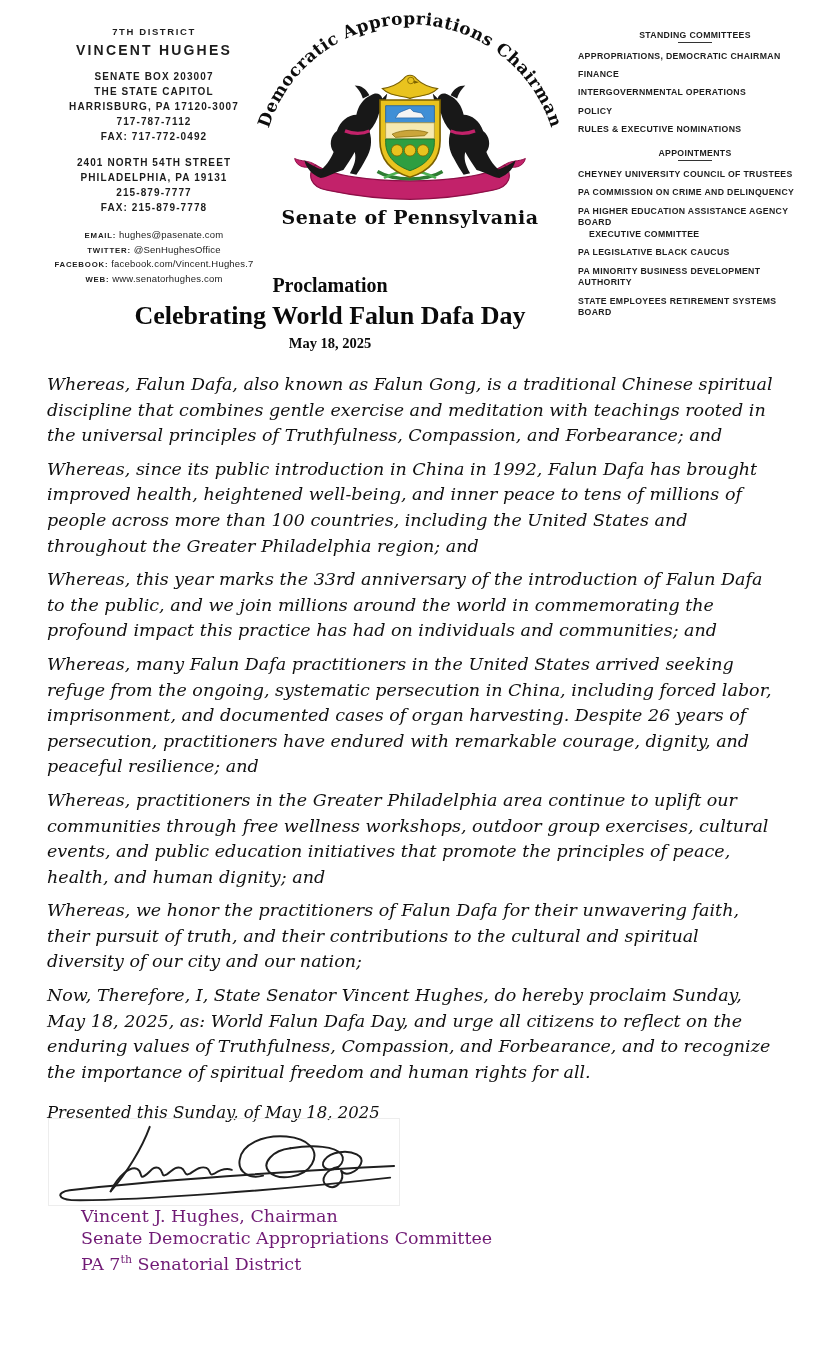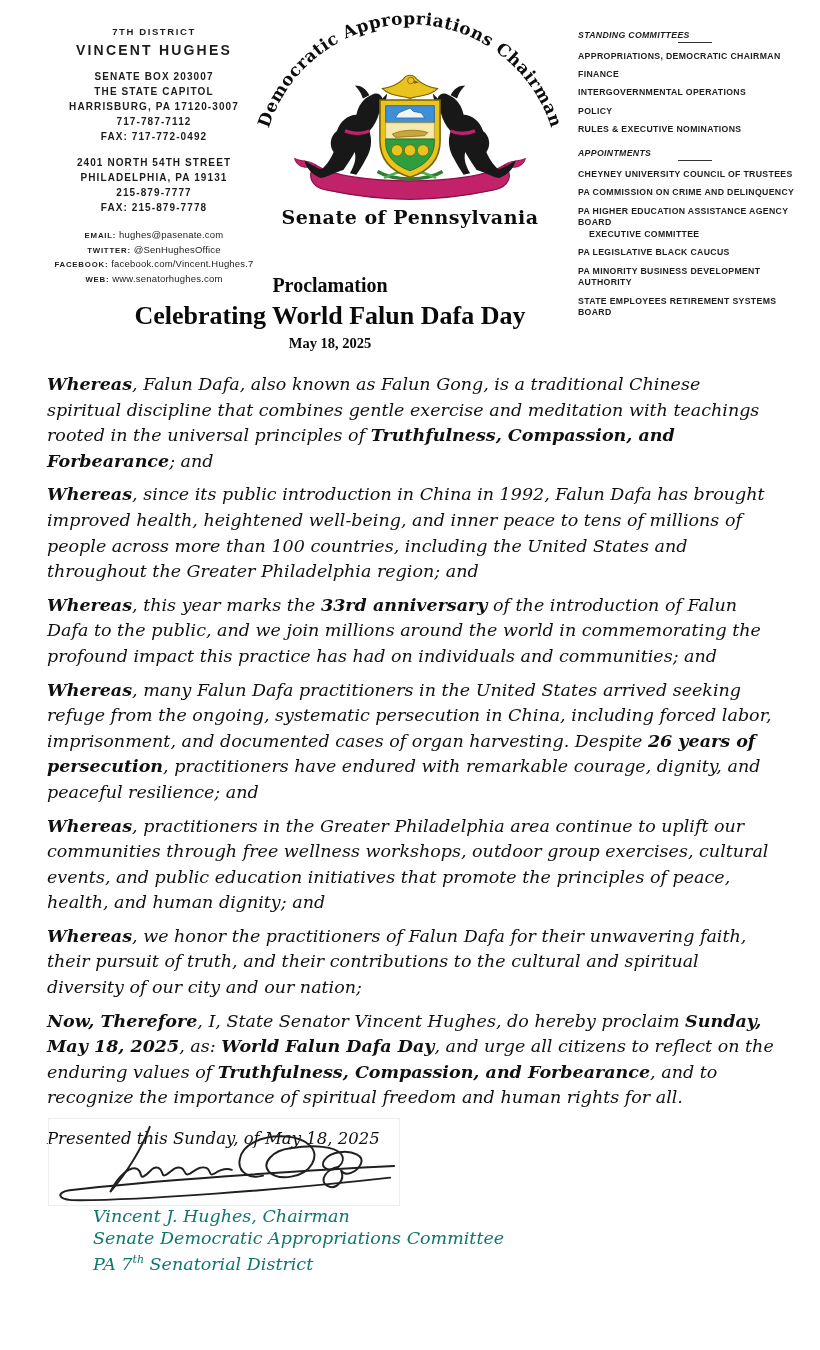--- a/index.html
+++ b/index.html
@@ -16,21 +16,21 @@
   .addr-block { font-size:10px; font-weight:bold; letter-spacing:1.1px; line-height:1.5; margin-bottom:11px; }
   .contact-lines { margin-top:13px; font-size:9.5px; line-height:1.55; letter-spacing:0.2px; }
   .contact-line .clabel { font-weight:bold; font-size:7.8px; letter-spacing:0.8px; }
   .contact-line .cvalue { font-weight:normal; }
 
   .hdr-right {
     position:absolute; left:578px; top:30px; width:234px;
     font-family:"Liberation Sans", sans-serif; font-size:8.7px; font-weight:bold;
     letter-spacing:0.35px; color:#1c1c1c; text-align:left;
   }
-  .sec-title { text-align:left; margin-bottom:1px;font-style:italic; }
+  .sec-title { text-align:center; margin-bottom:1px; }
   .sec-underline { width:34px; border-top:1.4px solid #333; margin:2px auto 8px; }
   .committee-list .list-line { margin-bottom:6.5px; white-space:pre-line; line-height:1.35; }
   .appointments-gap { height:6px; }
 
   .hdr-center { position:absolute; left:250px; top:6px; width:320px; height:236px; }
   .arch-svg { position:absolute; left:0; top:0; width:320px; height:150px; }
   .arms-svg { position:absolute; left:35px; top:68px; width:250px; height:130px; }
   .org-name {
     position:absolute; left:0; top:200px; width:320px; text-align:center;
     font-family:"DejaVu Serif", serif; font-weight:bold; font-size:19px; color:#0d0d0d;
@@ -42,30 +42,30 @@
     font-family:"Liberation Serif", serif; font-weight:bold; color:#0a0a0a; }
   .title-1 { font-size:20px; }
   .title-2 { font-size:26px; margin-top:4px; }
   .title-3 { font-size:14.5px; margin-top:4px; }
 
   
   .doc-body { position:absolute; left:47px; top:372px; width:727px;
     font-family:"DejaVu Serif", serif; font-style:italic; font-size:17.5px;
     line-height:25.6px; color:#101010; }
   .doc-para { margin:0 0 8px 0; }
-  .seg-bold { font-weight:bold; }
+  .seg-bold { font-weight:normal; }
   .presented { margin-top:15px; font-size:16.5px; }
 
   
   .signature-box { position:absolute; left:48px; top:1118px; width:352px; height:88px;
     border:1px solid #ededed; }
   .signature-box svg { width:100%; height:100%; }
-  .sig-block { position:absolute; left:93px; top:1206px;
-    font-family:"DejaVu Serif", serif; font-style:italic; font-size:17.5px;
-    line-height:21.5px; color:#0f766e; }
+  .sig-block { position:absolute; left:81px; top:1206px;
+    font-family:"DejaVu Serif", serif; font-size:17.5px;
+    line-height:21.5px; color:#701a75; }
   .sig-sup { font-size:11px; vertical-align:super; }
 </style>
 </head>
 <body>
 
 <div class="hdr-left">
   <div class="district">7TH DISTRICT</div>
   <div class="sen-name">VINCENT HUGHES</div>
   <div class="addr-block">
       <div class="addr-line">SENATE BOX 203007</div>

